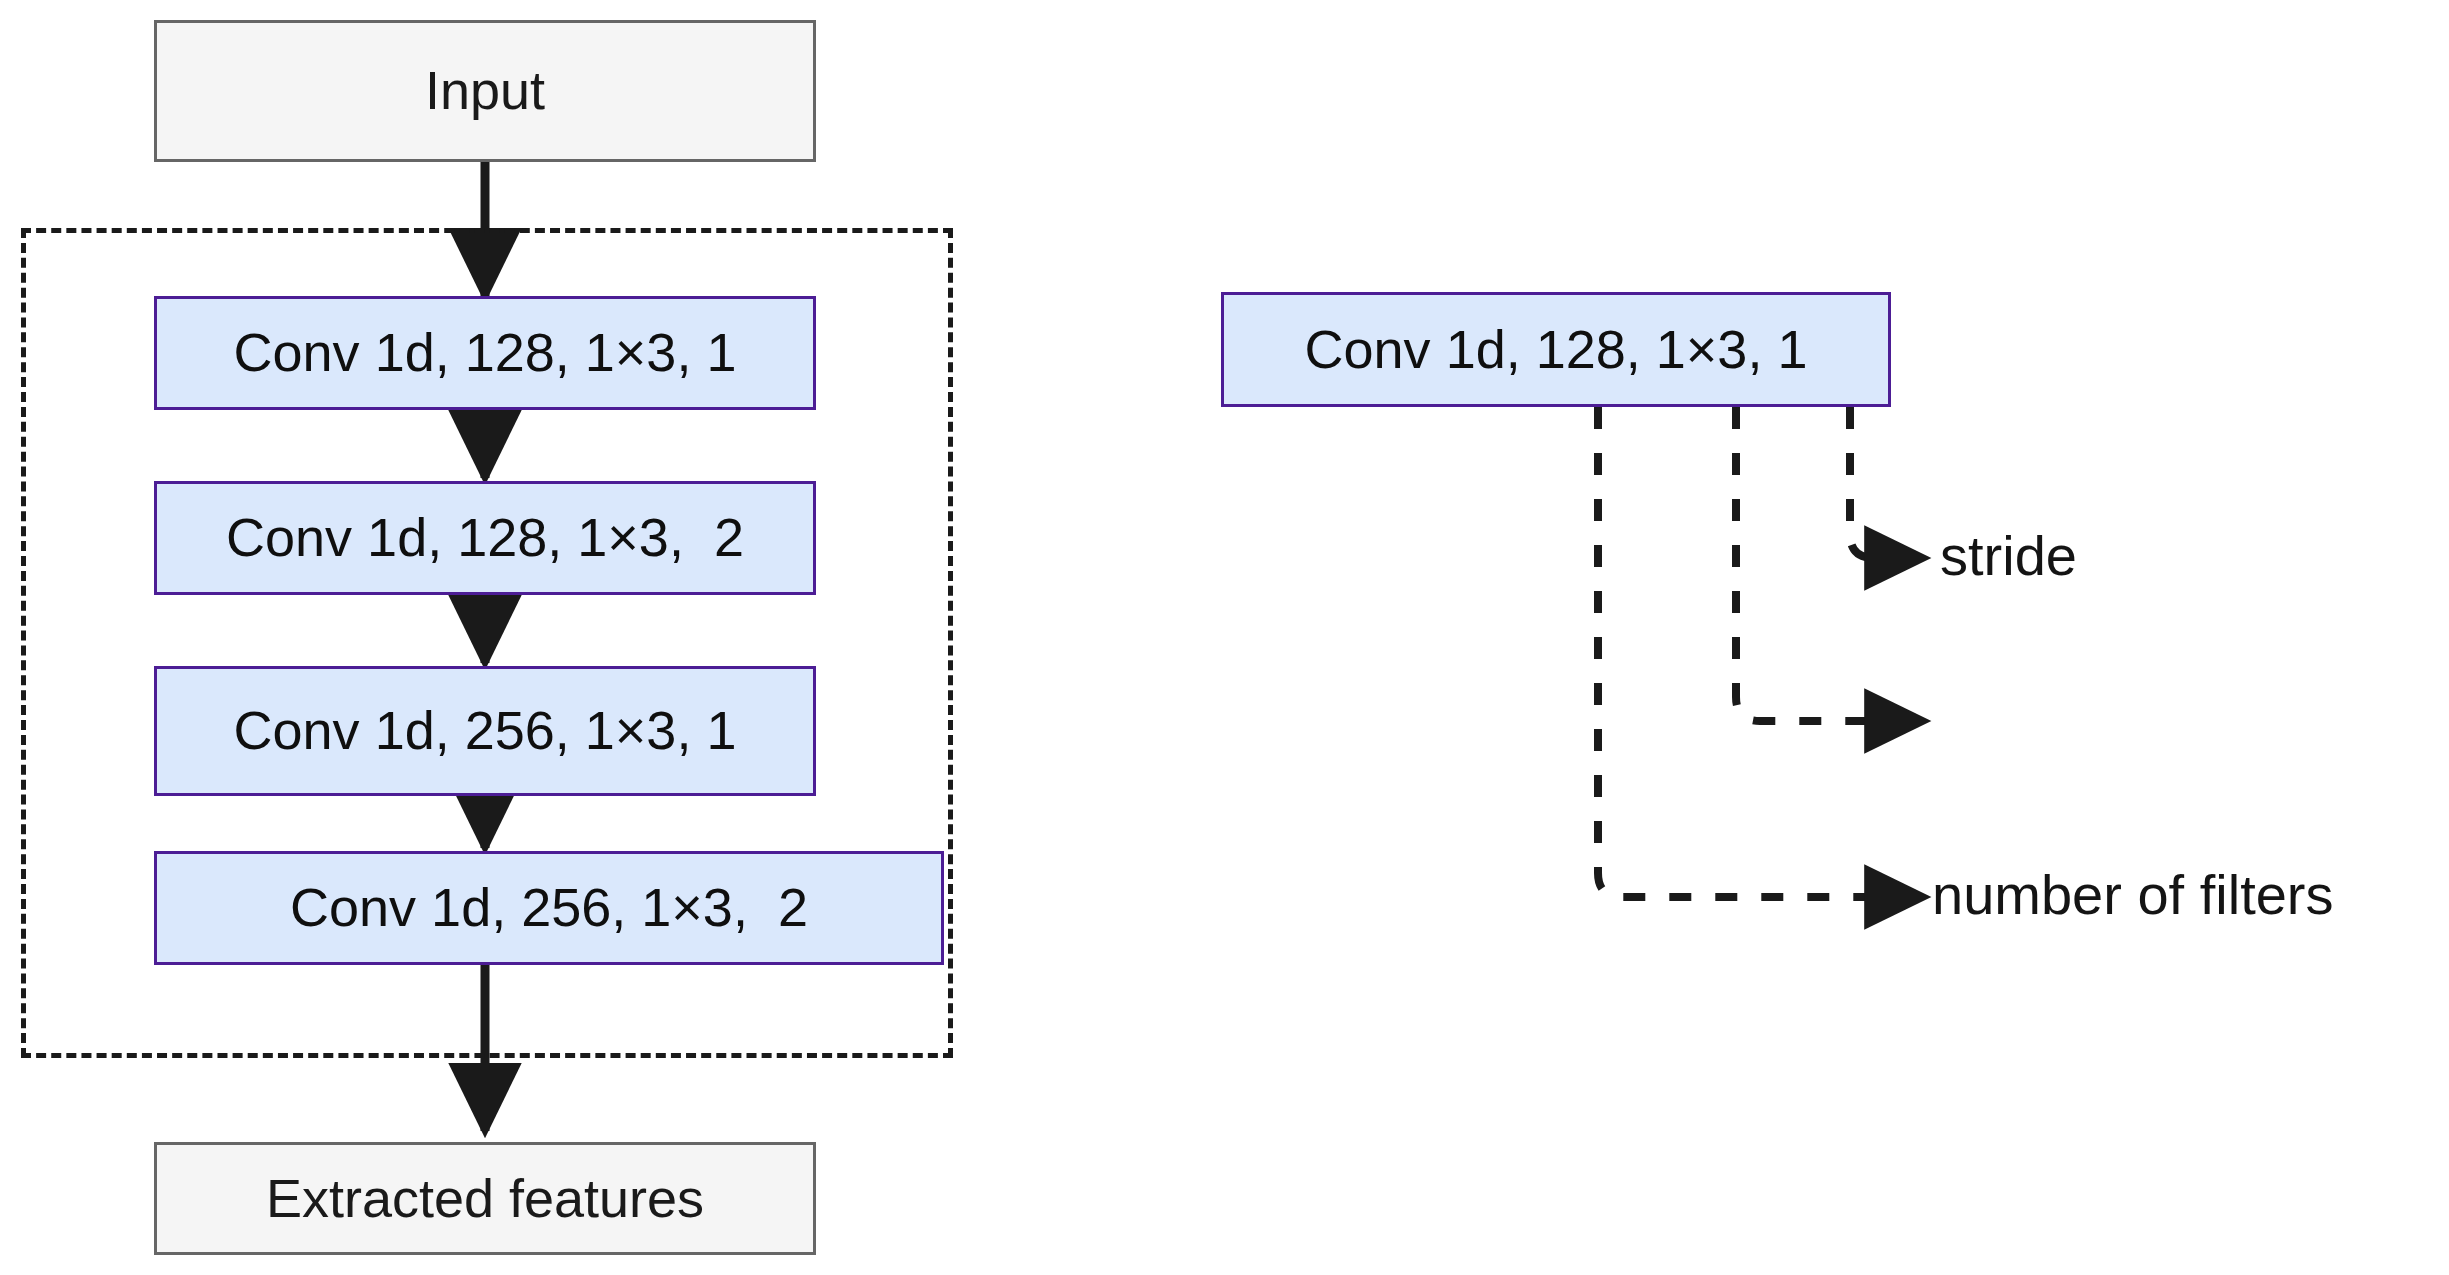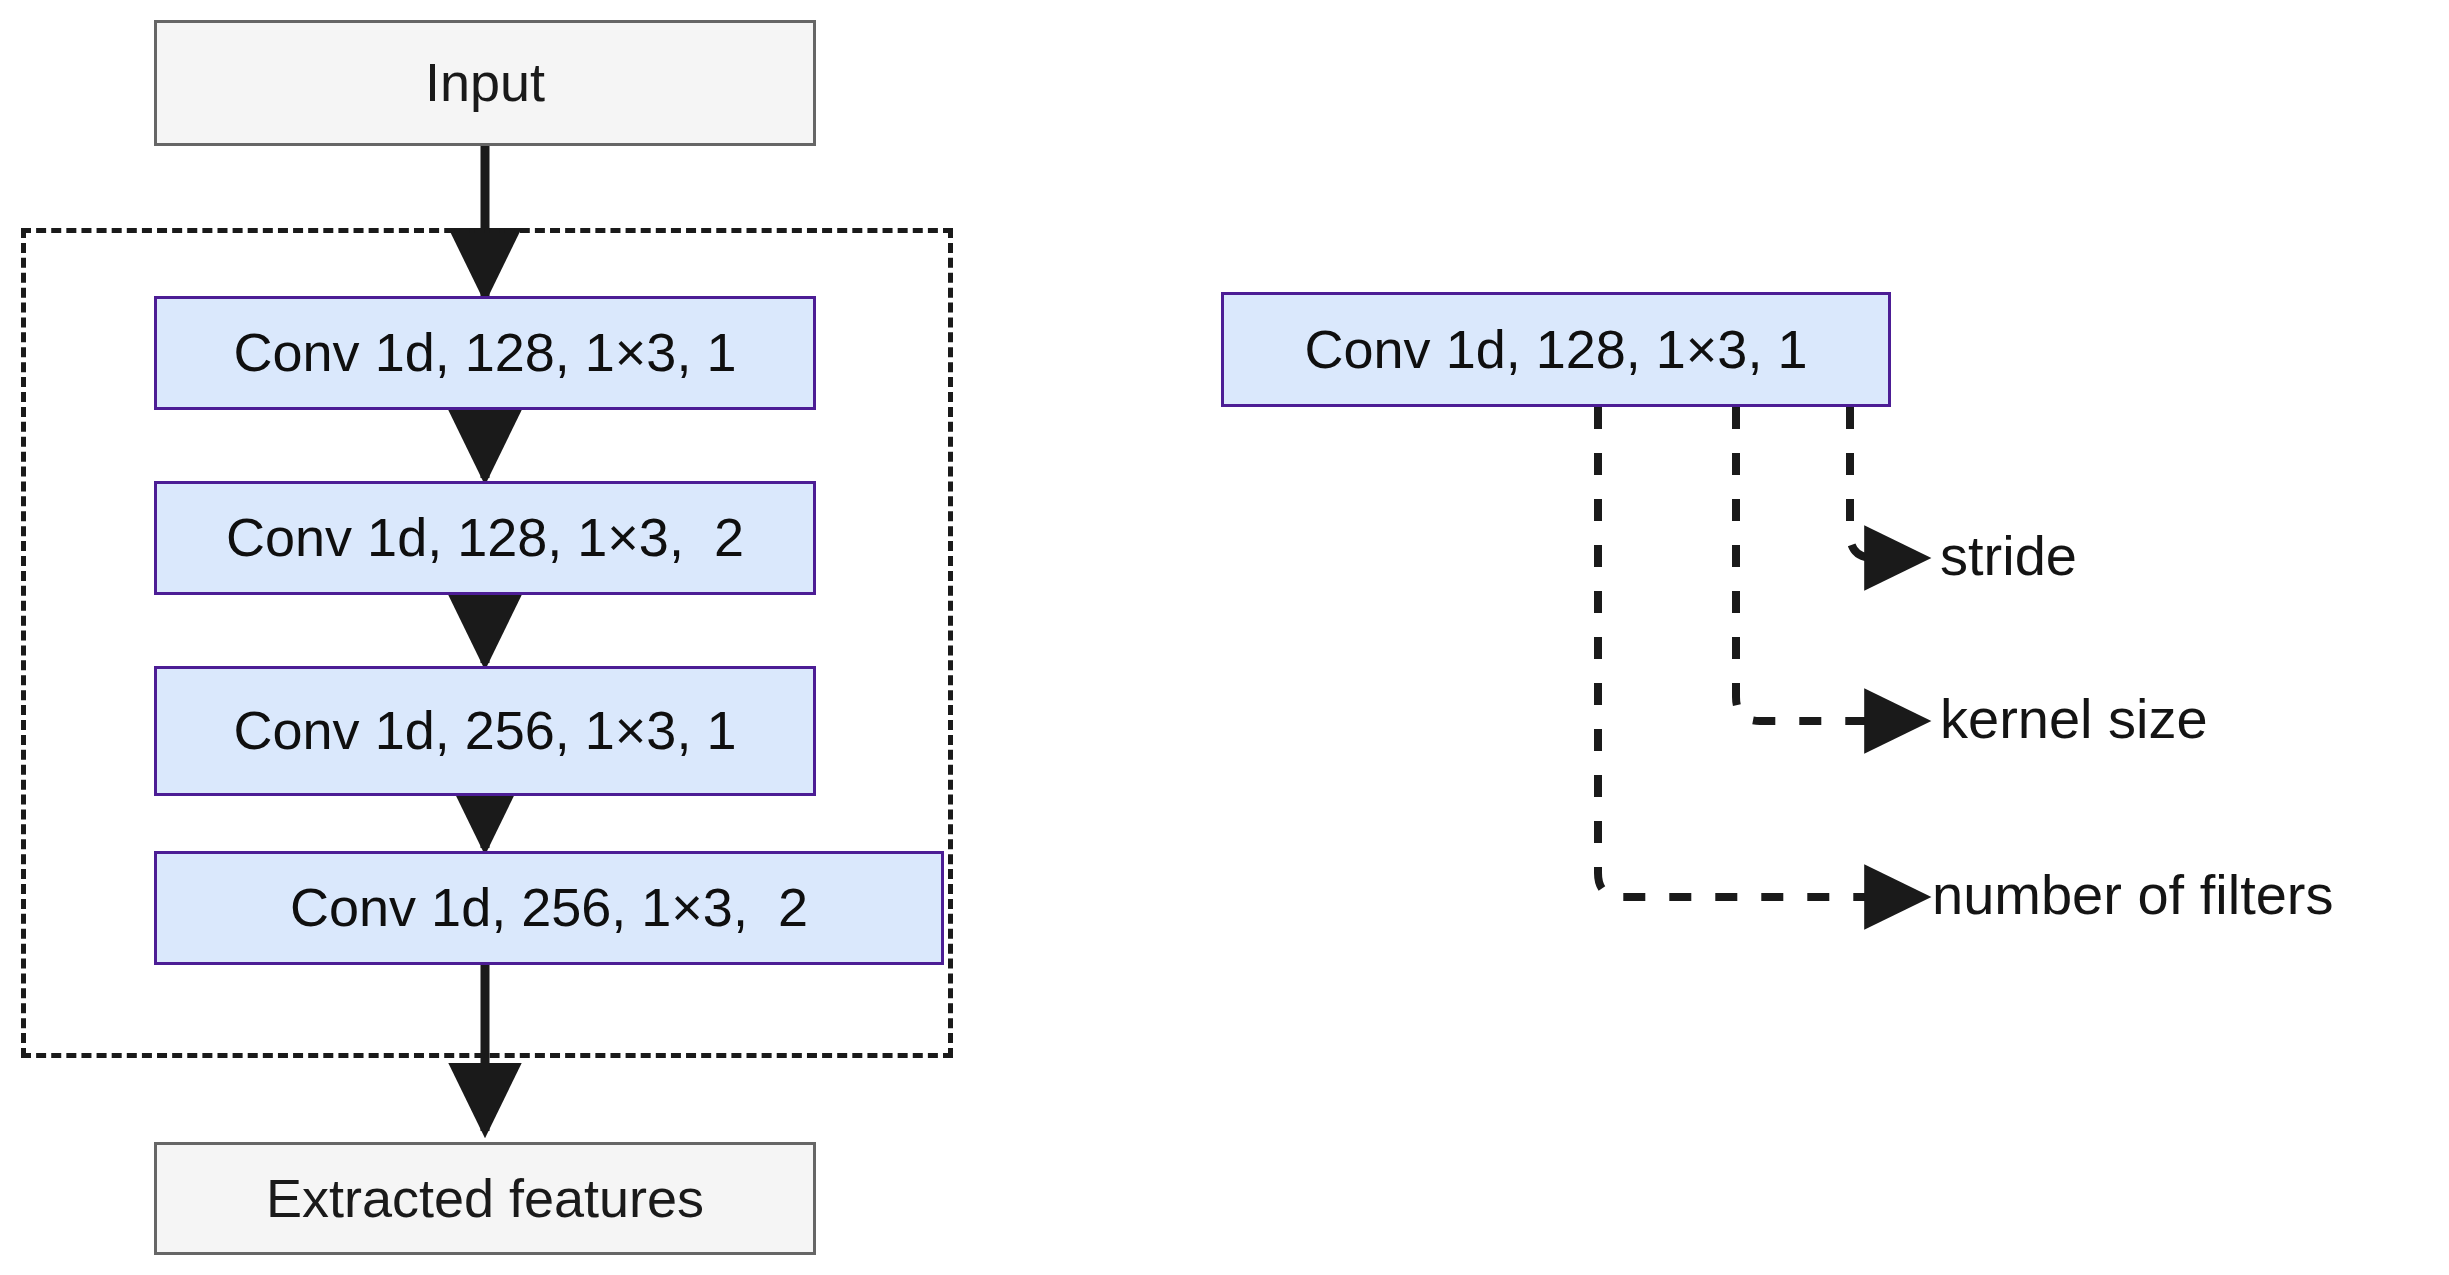--- a/index.html
+++ b/index.html
@@ -88,21 +88,21 @@
 
     <path d="M1850,407 L1850,534 Q1850,558 1874,558 L1925,558" fill="none" stroke="#1a1a1a" stroke-width="8" stroke-dasharray="22 24" stroke-linecap="butt" marker-end="url(#arrowDash)"></path>
 
     <path d="M1736,407 L1736,697 Q1736,721 1760,721 L1925,721" fill="none" stroke="#1a1a1a" stroke-width="8" stroke-dasharray="22 24" stroke-linecap="butt" marker-end="url(#arrowDash)"></path>
 
     <path d="M1598,407 L1598,873 Q1598,897 1622,897 L1925,897" fill="none" stroke="#1a1a1a" stroke-width="8" stroke-dasharray="22 24" stroke-linecap="butt" marker-end="url(#arrowDash)"></path>
   </svg>
 
   <div class="group-box" style="left:21px; top:228px; width:932px; height:830px;"></div>
 
-  <div class="node node-plain" style="left:154px; top:20px; width:662px; height:126px;">
+  <div class="node node-plain" style="left:154px; top:20px; width:662px; height:142px;">
     <span>Input</span>
   </div>
 
   <div class="node node-conv" style="left:154px; top:296px; width:662px; height:114px;">
     <span>Conv 1d, 128, 1×3, 1</span>
   </div>
 
   <div class="node node-conv" style="left:154px; top:481px; width:662px; height:114px;">
     <span>Conv 1d, 128, 1×3,  2</span>
   </div>
@@ -118,17 +118,16 @@
   <div class="node node-plain" style="left:154px; top:1142px; width:662px; height:113px;">
     <span>Extracted features</span>
   </div>
 
   <div class="node node-conv" style="left:1221px; top:292px; width:670px; height:115px;">
     <span>Conv 1d, 128, 1×3, 1</span>
   </div>
 
   <div class="callout-label" style="left:1940px; top:528px;">stride</div>
 
-  <div class="callout-label" style="left:1940px; top:691px;">kernel size</div>
 
   <div class="callout-label" style="left:1932px; top:867px;">number of filters</div>
 
 </div>
 
 </body></html>

